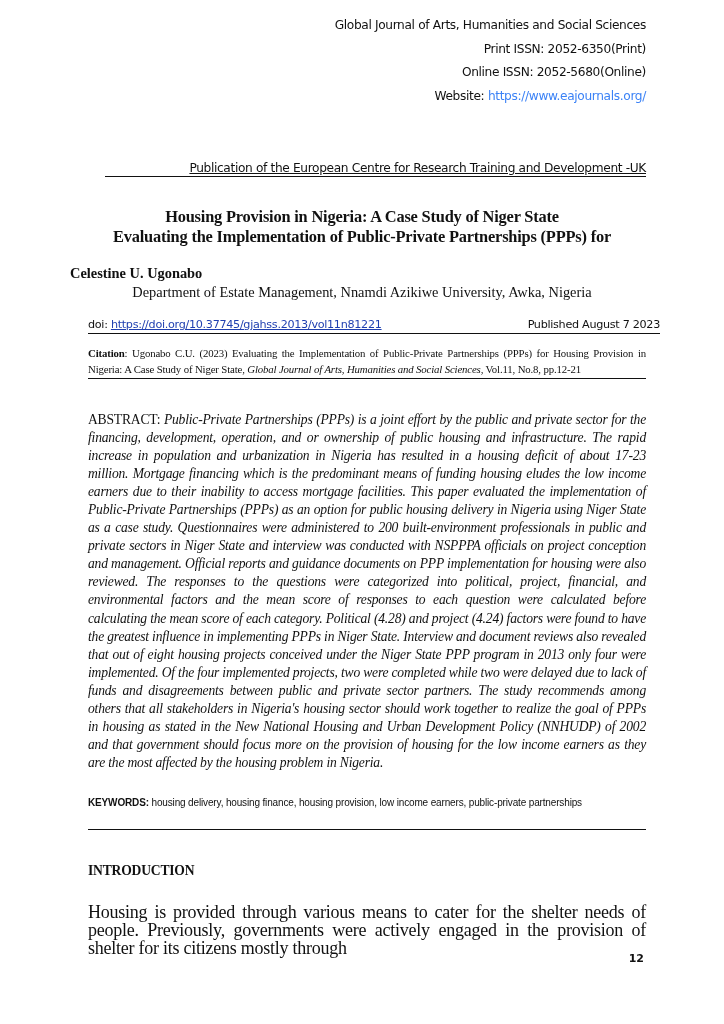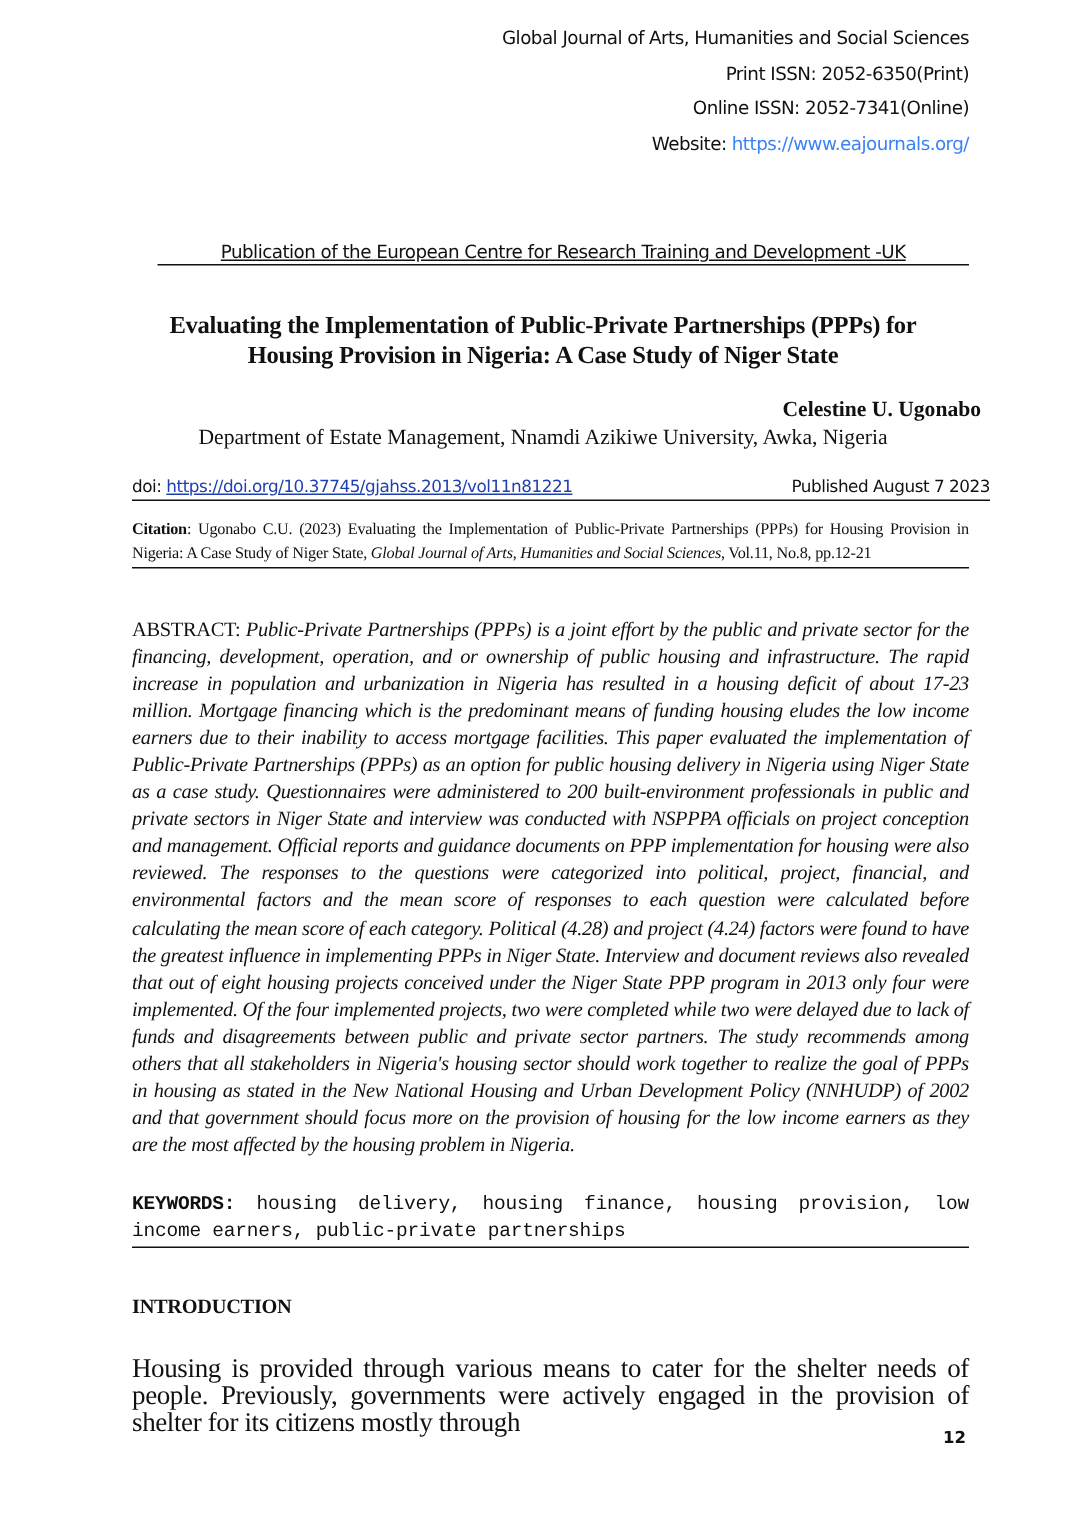--- a/index.html
+++ b/index.html
@@ -1,54 +1,54 @@
 <!DOCTYPE html>
 <html><head>
   <meta charset="utf-8">
   <style>
     html, body { margin: 0; padding: 0; background: #ffffff; }
     body { width: 724px; height: 1024px; position: relative; overflow: hidden; color: #111; }
     .header-block { position: absolute; right: 78px; top: 14px; text-align: right; font-family: "DejaVu Sans", sans-serif; font-size: 12.2px; line-height: 23.6px; letter-spacing: -0.35px; }
     .header-block .line { white-space: nowrap; }
     .link { color: #3b82f6; }
-    .pub-line { position: absolute; left: 105px; right: 78px; top: 160px; height: 16px; border-bottom: 1.2px solid #111; font-family: "DejaVu Sans", sans-serif; font-size: 12.2px; letter-spacing: -0.35px; text-align: center; line-height: 16px; }
+    .pub-line { position: absolute; left: 105px; right: 78px; top: 160px; height: 16px; border-bottom: 1.2px solid #111; font-family: "DejaVu Sans", sans-serif; font-size: 12.2px; letter-spacing: -0.35px; text-align: right; line-height: 16px; }
     .pub-line span { text-decoration: underline; }
     .title { position: absolute; left: 70px; right: 70px; top: 207px; text-align: center; font-family: "Liberation Serif", serif; font-weight: bold; font-size: 16.4px; line-height: 20px; letter-spacing: -0.2px; }
-    .author { position: absolute; left: 70px; right: 70px; top: 264px; text-align: right; font-family: "Liberation Serif", serif; font-weight: bold; font-size: 14.4px; line-height: 18px; }
+    .author { position: absolute; left: 70px; right: 70px; top: 264px; text-align: left; font-family: "Liberation Serif", serif; font-weight: bold; font-size: 14.4px; line-height: 18px; }
     .affil { position: absolute; left: 70px; right: 70px; top: 283px; text-align: center; font-family: "Liberation Serif", serif; font-size: 14.4px; line-height: 18px; }
     .doi-line { position: absolute; left: 88px; right: 64px; top: 316px; height: 17px; border-bottom: 1.2px solid #111; font-family: "DejaVu Sans", sans-serif; font-size: 11.2px; letter-spacing: -0.3px; line-height: 17px; }
     .doi-line .doi-link { color: #1f3fb0; text-decoration: underline; }
     .doi-line .published { position: absolute; right: 0; top: 0; padding-left: 48px; }
     .citation { position: absolute; left: 88px; right: 78px; top: 346px; font-family: "Liberation Serif", serif; font-size: 10.8px; line-height: 15.5px; text-align: justify; border-bottom: 1.2px solid #111; padding-bottom: 1px; letter-spacing: -0.15px; }
     .citation b { font-weight: bold; }
     .abstract { position: absolute; left: 88px; right: 78px; top: 411px; font-family: "Liberation Serif", serif; font-size: 13.6px; line-height: 18.05px; text-align: justify; letter-spacing: -0.2px; }
     .abstract b { font-weight: normal; font-style: normal; margin-top: 32px; }
     .abstract i { font-style: italic; }
-    .keywords { position: absolute; left: 88px; right: 78px; top: 794px; font-family: Liberation Mono, monospace; font-size: 13px; line-height: 18px; text-align: justify; border-bottom: 1.2px solid #111; padding-bottom: 1px; letter-spacing: -0.15px; }
+    .keywords { position: absolute; left: 88px; right: 78px; top: 794px; font-family: Liberation Sans, sans-serif; font-size: 10px; line-height: 18px; text-align: justify; border-bottom: 1.2px solid #111; padding-bottom: 17px; letter-spacing: -0.15px; }
     .intro-heading { position: absolute; left: 88px; top: 862px; font-family: "Liberation Serif", serif; font-weight: bold; font-size: 13.6px; line-height: 18px; letter-spacing: -0.2px; }
     .intro-body { position: absolute; left: 88px; right: 78px; top: 903px; font-family: "Liberation Serif", serif; font-size: 18px; line-height: 18px; text-align: justify; letter-spacing: -0.25px; }
     .page-num { position: absolute; right: 80px; top: 952px; font-family: "DejaVu Sans", sans-serif; font-weight: bold; font-size: 11px; line-height: 14px; }
   </style>
 </head>
 <body>
 
 <div class="header-block">
   <div class="line">Global Journal of Arts, Humanities and Social Sciences</div>
   <div class="line">Print ISSN: 2052-6350(Print)</div>
-  <div class="line">Online ISSN: 2052-7341(Online)</div>
+  <div class="line">Online ISSN: 2052-5680(Online)</div>
   <div class="line"><span>Website: </span><span class="link">https://www.eajournals.org/</span></div>
 </div>
 
 <div class="pub-line">
   <span>Publication of the European Centre for Research Training and Development -UK</span>
 </div>
 
 <div class="title">
+  <div>Housing Provision in Nigeria: A Case Study of Niger State</div>
   <div>Evaluating the Implementation of Public-Private Partnerships (PPPs) for</div>
-  <div>Housing Provision in Nigeria: A Case Study of Niger State</div>
 </div>
 
 <div class="author">Celestine U. Ugonabo</div>
 <div class="affil">Department of Estate Management, Nnamdi Azikiwe University, Awka, Nigeria</div>
 
 <div class="doi-line">
   <span>doi: </span><span class="doi-link">https://doi.org/10.37745/gjahss.2013/vol11n81221</span>
   <span class="published">Published August 7 2023</span>
 </div>
 

